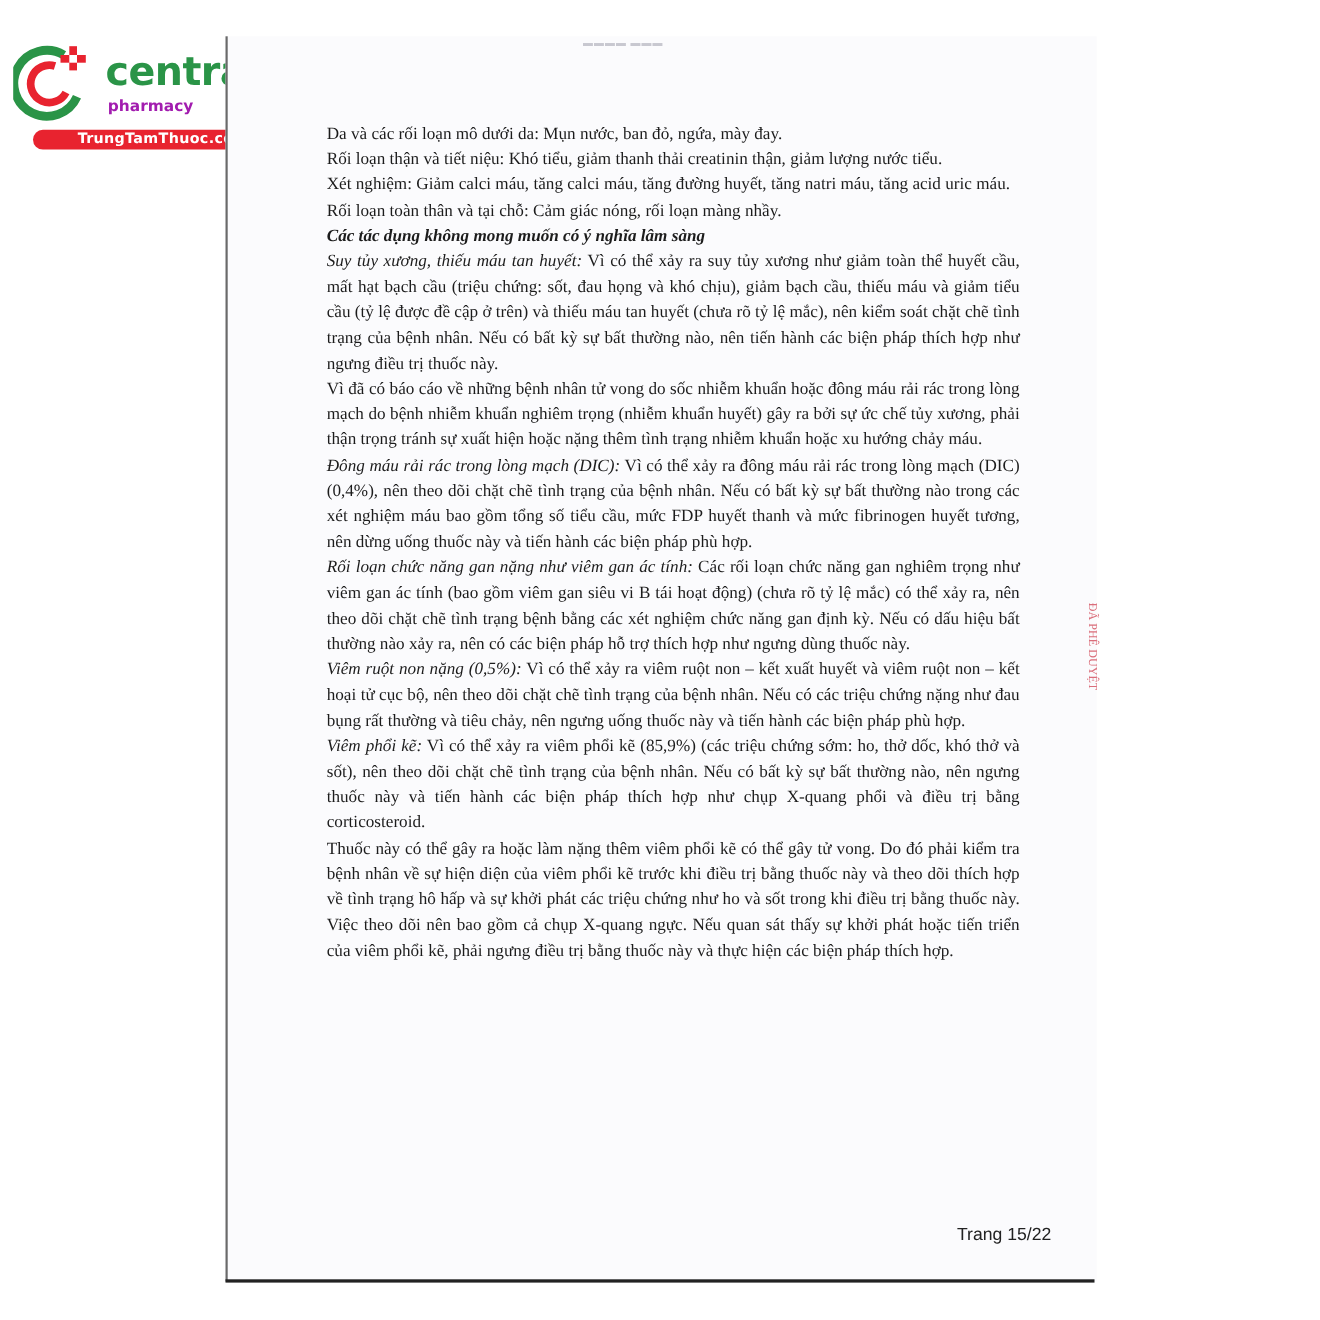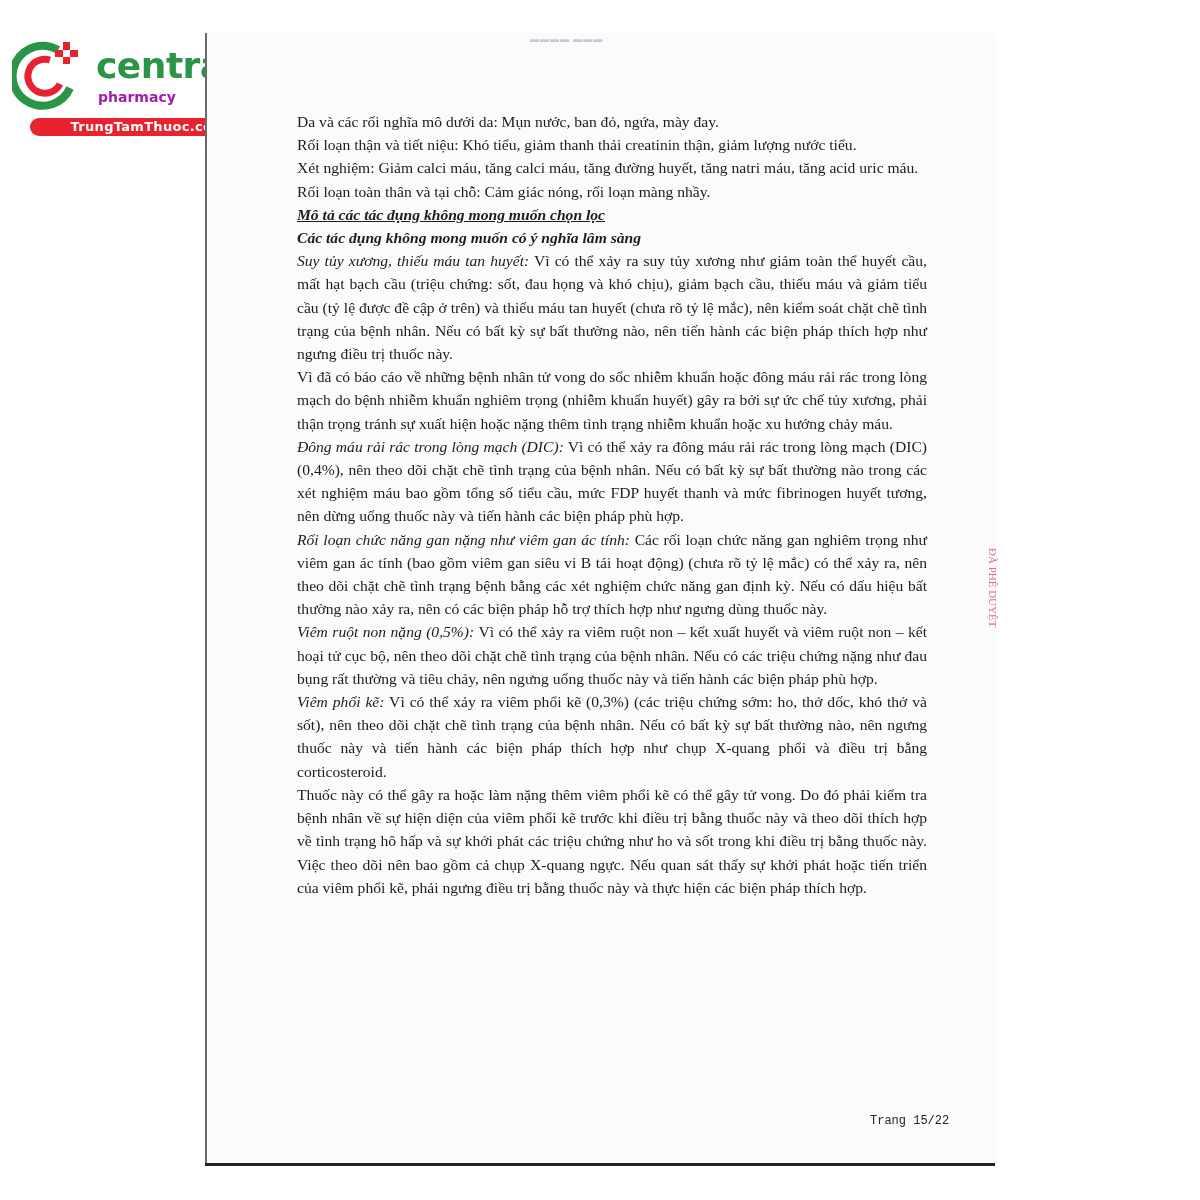--- a/index.html
+++ b/index.html
@@ -22,22 +22,22 @@
     .content {
       position: absolute; left: 297px; top: 110px; width: 630px;
       font-size: 15.6px; line-height: 23.2px; color: #1c1c1c;
       text-align: justify;
     }
     .content p { margin: 0; }
     .it { font-style: italic; font-family: Liberation Serif, serif; }
     .bold-it-u { font-weight: bold; font-style: italic; text-decoration: underline; }
     .bold-it { font-weight: bold; font-style: italic; }
     .footer {
-      position: absolute; left: 870px; top: 1114px; font-size: 12px; color: #222;
-      font-family: Liberation Mono, monospace;
+      position: absolute; left: 870px; top: 1114px; font-size: 16px; color: #222;
+      font-family: Liberation Sans, sans-serif;
     }
     .stamp {
       position: absolute; left: 985px; top: 548px; width: 14px;
       font-size: 11px; color: #d04050; line-height: 13px; writing-mode: vertical-rl; opacity: 0.75;
     }
     
     .logo { position: absolute; left: 8px; top: 38px; width: 210px; height: 100px; }
     .logo-mark { position: absolute; left: 4px; top: 2px; width: 70px; height: 70px; }
     .logo-word {
       position: absolute; left: 88px; top: 8px; font-family: "DejaVu Sans", sans-serif;
@@ -67,31 +67,30 @@
   <div class="logo-word">central</div>
   <div class="logo-sub">pharmacy</div>
   <div class="logo-pill">TrungTamThuoc.com</div>
 </div>
 
 <div class="page"></div>
 <div class="page-bottom-line"></div>
 <div class="header-faint">▬▬▬▬ ▬▬▬</div>
 
 <div class="content">
-  <p>Da và các rối nghĩa mô dưới da: Mụn nước, ban đỏ, ngứa, mày đay.</p>
+  <p>Da và các rối loạn mô dưới da: Mụn nước, ban đỏ, ngứa, mày đay.</p>
   <p>Rối loạn thận và tiết niệu: Khó tiểu, giảm thanh thải creatinin thận, giảm lượng nước tiểu.</p>
   <p>Xét nghiệm: Giảm calci máu, tăng calci máu, tăng đường huyết, tăng natri máu, tăng acid uric máu.</p>
   <p>Rối loạn toàn thân và tại chỗ: Cảm giác nóng, rối loạn màng nhầy.</p>
 
-  <p class="bold-it-u">Mô tả các tác dụng không mong muốn chọn lọc</p>
   <p class="bold-it">Các tác dụng không mong muốn có ý nghĩa lâm sàng</p>
 
   <p><span class="it">Suy tủy xương, thiếu máu tan huyết:</span><span> Vì có thể xảy ra suy tủy xương như giảm toàn thể huyết cầu, mất hạt bạch cầu (triệu chứng: sốt, đau họng và khó chịu), giảm bạch cầu, thiếu máu và giảm tiểu cầu (tỷ lệ được đề cập ở trên) và thiếu máu tan huyết (chưa rõ tỷ lệ mắc), nên kiểm soát chặt chẽ tình trạng của bệnh nhân. Nếu có bất kỳ sự bất thường nào, nên tiến hành các biện pháp thích hợp như ngưng điều trị thuốc này.</span></p>
   <p><span>Vì đã có báo cáo về những bệnh nhân tử vong do sốc nhiễm khuẩn hoặc đông máu rải rác trong lòng mạch do bệnh nhiễm khuẩn nghiêm trọng (nhiễm khuẩn huyết) gây ra bởi sự ức chế tủy xương, phải thận trọng tránh sự xuất hiện hoặc nặng thêm tình trạng nhiễm khuẩn hoặc xu hướng chảy máu.</span></p>
   <p><span class="it">Đông máu rải rác trong lòng mạch (DIC):</span><span> Vì có thể xảy ra đông máu rải rác trong lòng mạch (DIC) (0,4%), nên theo dõi chặt chẽ tình trạng của bệnh nhân. Nếu có bất kỳ sự bất thường nào trong các xét nghiệm máu bao gồm tổng số tiểu cầu, mức FDP huyết thanh và mức fibrinogen huyết tương, nên dừng uống thuốc này và tiến hành các biện pháp phù hợp.</span></p>
   <p><span class="it">Rối loạn chức năng gan nặng như viêm gan ác tính:</span><span> Các rối loạn chức năng gan nghiêm trọng như viêm gan ác tính (bao gồm viêm gan siêu vi B tái hoạt động) (chưa rõ tỷ lệ mắc) có thể xảy ra, nên theo dõi chặt chẽ tình trạng bệnh bằng các xét nghiệm chức năng gan định kỳ. Nếu có dấu hiệu bất thường nào xảy ra, nên có các biện pháp hỗ trợ thích hợp như ngưng dùng thuốc này.</span></p>
   <p><span class="it">Viêm ruột non nặng (0,5%):</span><span> Vì có thể xảy ra viêm ruột non – kết xuất huyết và viêm ruột non – kết hoại tử cục bộ, nên theo dõi chặt chẽ tình trạng của bệnh nhân. Nếu có các triệu chứng nặng như đau bụng rất thường và tiêu chảy, nên ngưng uống thuốc này và tiến hành các biện pháp phù hợp.</span></p>
-  <p><span class="it">Viêm phổi kẽ:</span><span> Vì có thể xảy ra viêm phổi kẽ (0,3%) (các triệu chứng sớm: ho, thở dốc, khó thở và sốt), nên theo dõi chặt chẽ tình trạng của bệnh nhân. Nếu có bất kỳ sự bất thường nào, nên ngưng thuốc này và tiến hành các biện pháp thích hợp như chụp X-quang phổi và điều trị bằng corticosteroid.</span></p>
+  <p><span class="it">Viêm phổi kẽ:</span><span> Vì có thể xảy ra viêm phổi kẽ (85,9%) (các triệu chứng sớm: ho, thở dốc, khó thở và sốt), nên theo dõi chặt chẽ tình trạng của bệnh nhân. Nếu có bất kỳ sự bất thường nào, nên ngưng thuốc này và tiến hành các biện pháp thích hợp như chụp X-quang phổi và điều trị bằng corticosteroid.</span></p>
   <p><span>Thuốc này có thể gây ra hoặc làm nặng thêm viêm phổi kẽ có thể gây tử vong. Do đó phải kiểm tra bệnh nhân về sự hiện diện của viêm phổi kẽ trước khi điều trị bằng thuốc này và theo dõi thích hợp về tình trạng hô hấp và sự khởi phát các triệu chứng như ho và sốt trong khi điều trị bằng thuốc này. Việc theo dõi nên bao gồm cả chụp X-quang ngực. Nếu quan sát thấy sự khởi phát hoặc tiến triển của viêm phổi kẽ, phải ngưng điều trị bằng thuốc này và thực hiện các biện pháp thích hợp.</span></p>
 </div>
 
 <div class="stamp">ĐÃ PHÊ DUYỆT</div>
 <div class="footer">Trang 15/22</div>
 
 </body></html>

